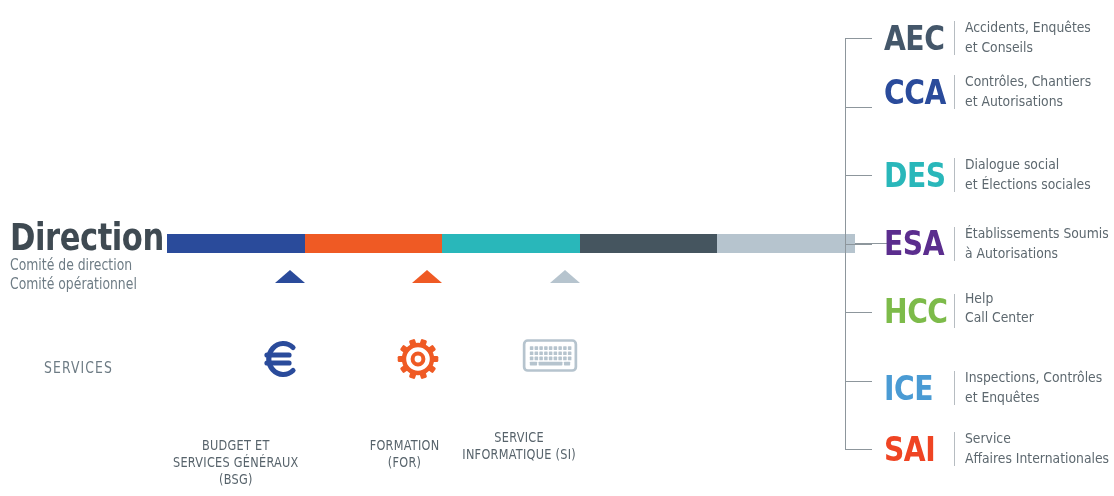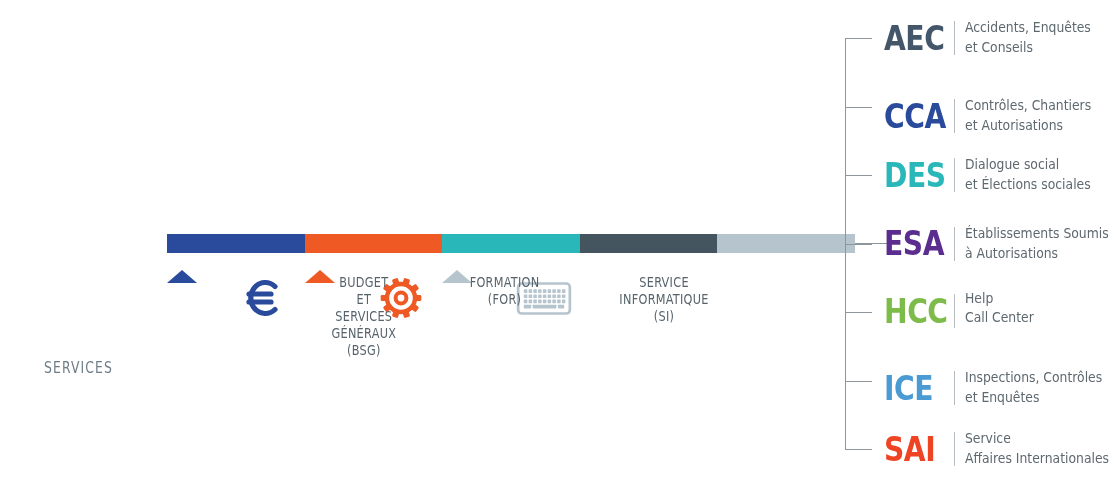--- a/index.html
+++ b/index.html
@@ -33,21 +33,21 @@
     transform:scaleX(0.92);transform-origin:left center;
   }
 
   
   #color-bar{position:absolute;left:167px;top:234px;width:688px;height:19px;display:flex;}
   #color-bar .seg{height:19px;}
 
   
   #services-row{position:absolute;left:167px;top:262px;width:688px;height:150px;display:flex;}
   .service-col{
-    width:137.6px;display:flex;flex-direction:row;align-items:flex-start;gap:42px;
+    width:137.6px;display:flex;flex-direction:column;align-items:flex-end;gap:42px;
   }
   .tri{
     width:0;height:0;border-left:15px solid transparent;border-right:15px solid transparent;
     margin-top:8px;
   }
   .svc-icon{height:52px;display:flex;align-items:center;justify-content:center;margin-top:10px;}
   .svc-name{
     margin-top:12px;text-align:center;
     font-family:"DejaVu Sans Condensed","Liberation Sans",sans-serif;
     font-size:13.5px;color:#57636b;line-height:1.25;letter-spacing:0.3px;
@@ -75,20 +75,25 @@
     font-size:14.5px;color:#5d686f;line-height:1.35;
     transform:scaleX(0.95);transform-origin:left center;
     white-space:nowrap;
   }
 </style>
 </head>
 <body>
 
 <div id="canvas">
 
+  <div id="left-block">
+    <div id="direction-title">Direction</div>
+    <div class="direction-sub">Comité de direction</div>
+    <div class="direction-sub">Comité opérationnel</div>
+  </div>
   <div id="services-label">SERVICES</div>
 
   <div id="color-bar">
       <div class="seg" style="background: rgb(42, 75, 155); width: 137.6px;"></div>
       <div class="seg" style="background: rgb(239, 90, 36); width: 137.6px;"></div>
       <div class="seg" style="background: rgb(41, 183, 186); width: 137.6px;"></div>
       <div class="seg" style="background: rgb(69, 85, 95); width: 137.6px;"></div>
       <div class="seg" style="background: rgb(182, 196, 206); width: 137.6px;"></div>
     </div>
 
@@ -188,21 +193,21 @@
 
   <div id="acronyms">
       <div class="acro-row" style="top: 10px;">
         <div class="acro-code" style="color: rgb(68, 87, 106);">AEC</div>
         <div class="acro-divider"></div>
         <div class="acro-desc">
           <div>Accidents, Enquêtes</div>
           <div>et Conseils</div>
         </div>
       </div>
-      <div class="acro-row" style="top: 88px;">
+      <div class="acro-row" style="top: 64px;">
         <div class="acro-code" style="color: rgb(42, 75, 155);">CCA</div>
         <div class="acro-divider"></div>
         <div class="acro-desc">
           <div>Contrôles, Chantiers</div>
           <div>et Autorisations</div>
         </div>
       </div>
       <div class="acro-row" style="top: 147px;">
         <div class="acro-code" style="color: rgb(41, 183, 186);">DES</div>
         <div class="acro-divider"></div>

